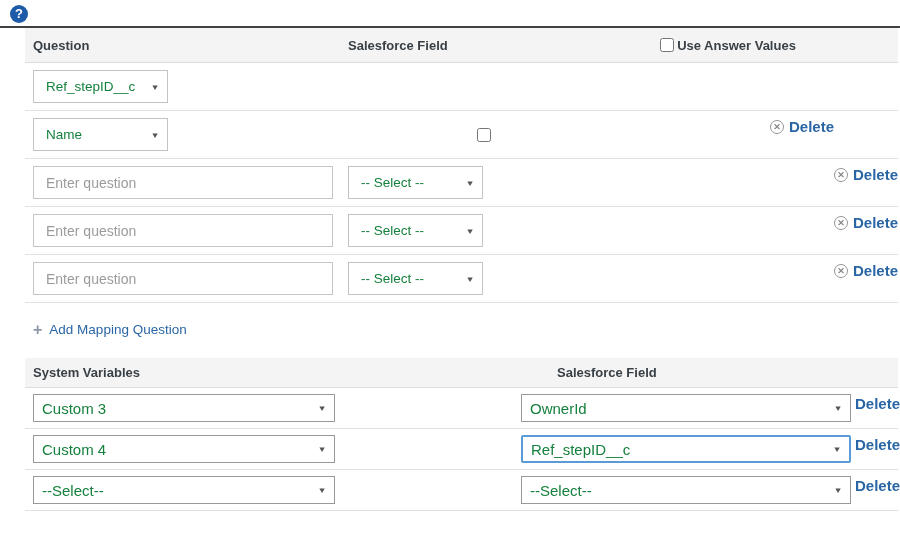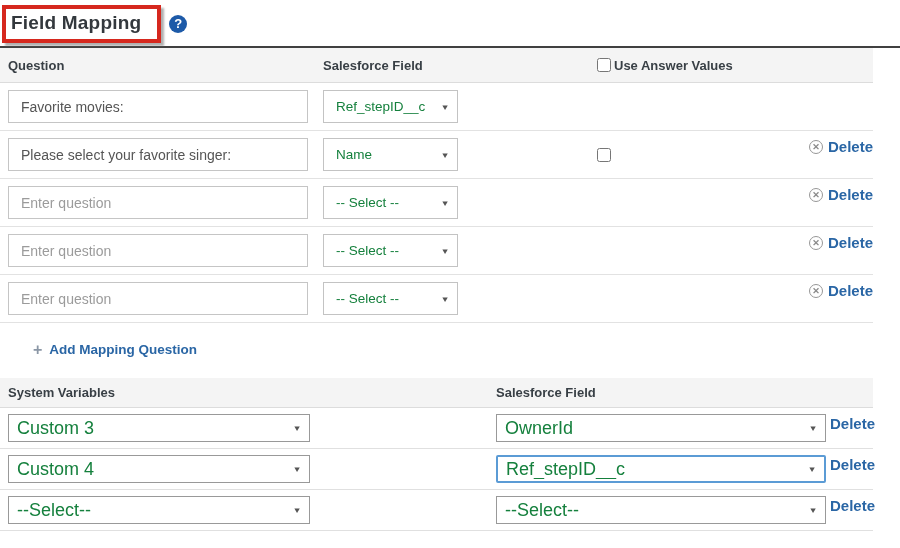--- a/index.html
+++ b/index.html
@@ -18,21 +18,21 @@
   }
   .page-title { font-size:19px; font-weight:bold; color:#33383d; letter-spacing:.2px; }
   .help-icon {
     width:18px; height:18px; border-radius:50%; margin-left:8px; flex:0 0 auto;
     background:#1d5aa8; color:#fff; font-weight:bold; font-size:13px;
     line-height:18px; text-align:center; cursor:pointer;
   }
   .top-rule { border:0; border-top:2px solid #404040; margin:3px 0 0 0; }
 
   
-  .tbl { width:873px; }
+  .tbl { margin-left:25px; width:873px; }
   .grid { display:grid; align-items:center; padding:0 8px; }
   .thead { background:#f4f4f4; font-weight:bold; font-size:13px; color:#383f45; border-bottom:1px solid #dcdcdc; }
   .hlabel { white-space:nowrap; }
 
   
   .qgrid { grid-template-columns:315px 274px 212px 1fr; }
   .qhead { height:35px; }
   .qrow  { height:48px; border-bottom:1px solid #e2e2e2; }
 
   .q-input {
@@ -48,85 +48,80 @@
     -webkit-appearance:none; appearance:none; border:0; outline:none; background:transparent;
     width:100%; height:100%; padding:0 22px 0 12px;
     font-family:"Liberation Sans", sans-serif; font-size:13.5px; color:#15803d; cursor:pointer;
   }
   .sel-arrow {
     position:absolute; right:8px; top:50%; transform:translateY(-50%) scaleX(1.15);
     font-size:8px; color:#555; pointer-events:none;
   }
 
   .chk { width:14px; height:14px; margin:0 3px 0 0; accent-color:#8a8a8a; cursor:pointer; }
-  .chk-cell { display:flex; align-items:center; }
+  .chk-cell { display:flex; align-items:center;justify-content:center; }
 
   .delete-link {
     justify-self:end; align-self:start; margin-top:7px;
     display:flex; align-items:center; gap:5px; cursor:pointer; white-space:nowrap;
   }
   .x-icon {
     width:14px; height:14px; border:1px solid #979797; border-radius:50%;
     color:#8a8a8a; font-size:9px; line-height:13px; text-align:center; font-weight:bold;
   }
   .delete-text { color:#2a66a5; font-size:15px; font-weight:bold; }
 
   
   .add-link {
     display:flex; align-items:center; gap:7px; margin:19px 0 0 33px;
     cursor:pointer; width:max-content;
   }
   .plus-icon { color:#8b97a6; font-size:16px; font-weight:bold; line-height:14px; }
-  .add-text { color:#2a66a5; font-size:13.5px; font-weight:bold; }
+  .add-text { color:#2a66a5; font-size:13.5px; font-weight:normal; }
 
   
   .stbl { margin-top:21px; }
   .sgrid { grid-template-columns:488px 315px 1fr; }
-  .shead { height:30px; }
+  .shead { height:30px;gap:36px; }
   .srow  { height:41px; border-bottom:1px solid #e0e0e0; }
   .selwrap.t2v { width:302px; height:28px; border-color:#999; }
   .selwrap.t2f { width:330px; height:28px; border-color:#999; }
-  .selwrap.t2v select, .selwrap.t2f select { padding:0 22px 0 8px; font-size:18px; }
+  .selwrap.t2v select, .selwrap.t2f select { padding:0 22px 0 8px; font-size:15px; }
   .selwrap.focused { border:2px solid #5b9bd5; border-radius:2px; }
 </style>
 </head>
 <body>
 
 <div class="title-row">
-  <div class="title-box">
-    <span class="page-title">Field Mapping</span>
-  </div>
   <div class="help-icon">?</div>
 </div>
 <hr class="top-rule">
 
 <div class="tbl">
 
   <div class="grid qgrid thead qhead">
     <div class="hlabel">Question</div>
     <div class="hlabel">Salesforce Field</div>
     <div class="chk-cell">
       <input type="checkbox" class="chk" style="">
       <span class="hlabel">Use Answer Values</span>
     </div>
     <div></div>
   </div>
 
   <div class="grid qgrid qrow">
-    <div><input class="q-input" type="text" value="Favorite movies:" style=""></div>
     <div class="selwrap t1">
       <select><option value="Ref_stepID__c" selected="">Ref_stepID__c</option></select>
       <span class="sel-arrow">▼</span>
     </div>
     <div></div>
     <div></div>
   </div>
 
   <div class="grid qgrid qrow">
-    <div><input class="q-input" type="text" value="Please select your favorite singer:" style=""></div>
     <div class="selwrap t1">
       <select><option value="Name" selected="">Name</option></select>
       <span class="sel-arrow">▼</span>
     </div>
     <div class="chk-cell">
       <input type="checkbox" class="chk" style="">
     </div>
     <div class="delete-link">
       <span class="x-icon">✕</span>
       <span class="delete-text">Delete</span>

